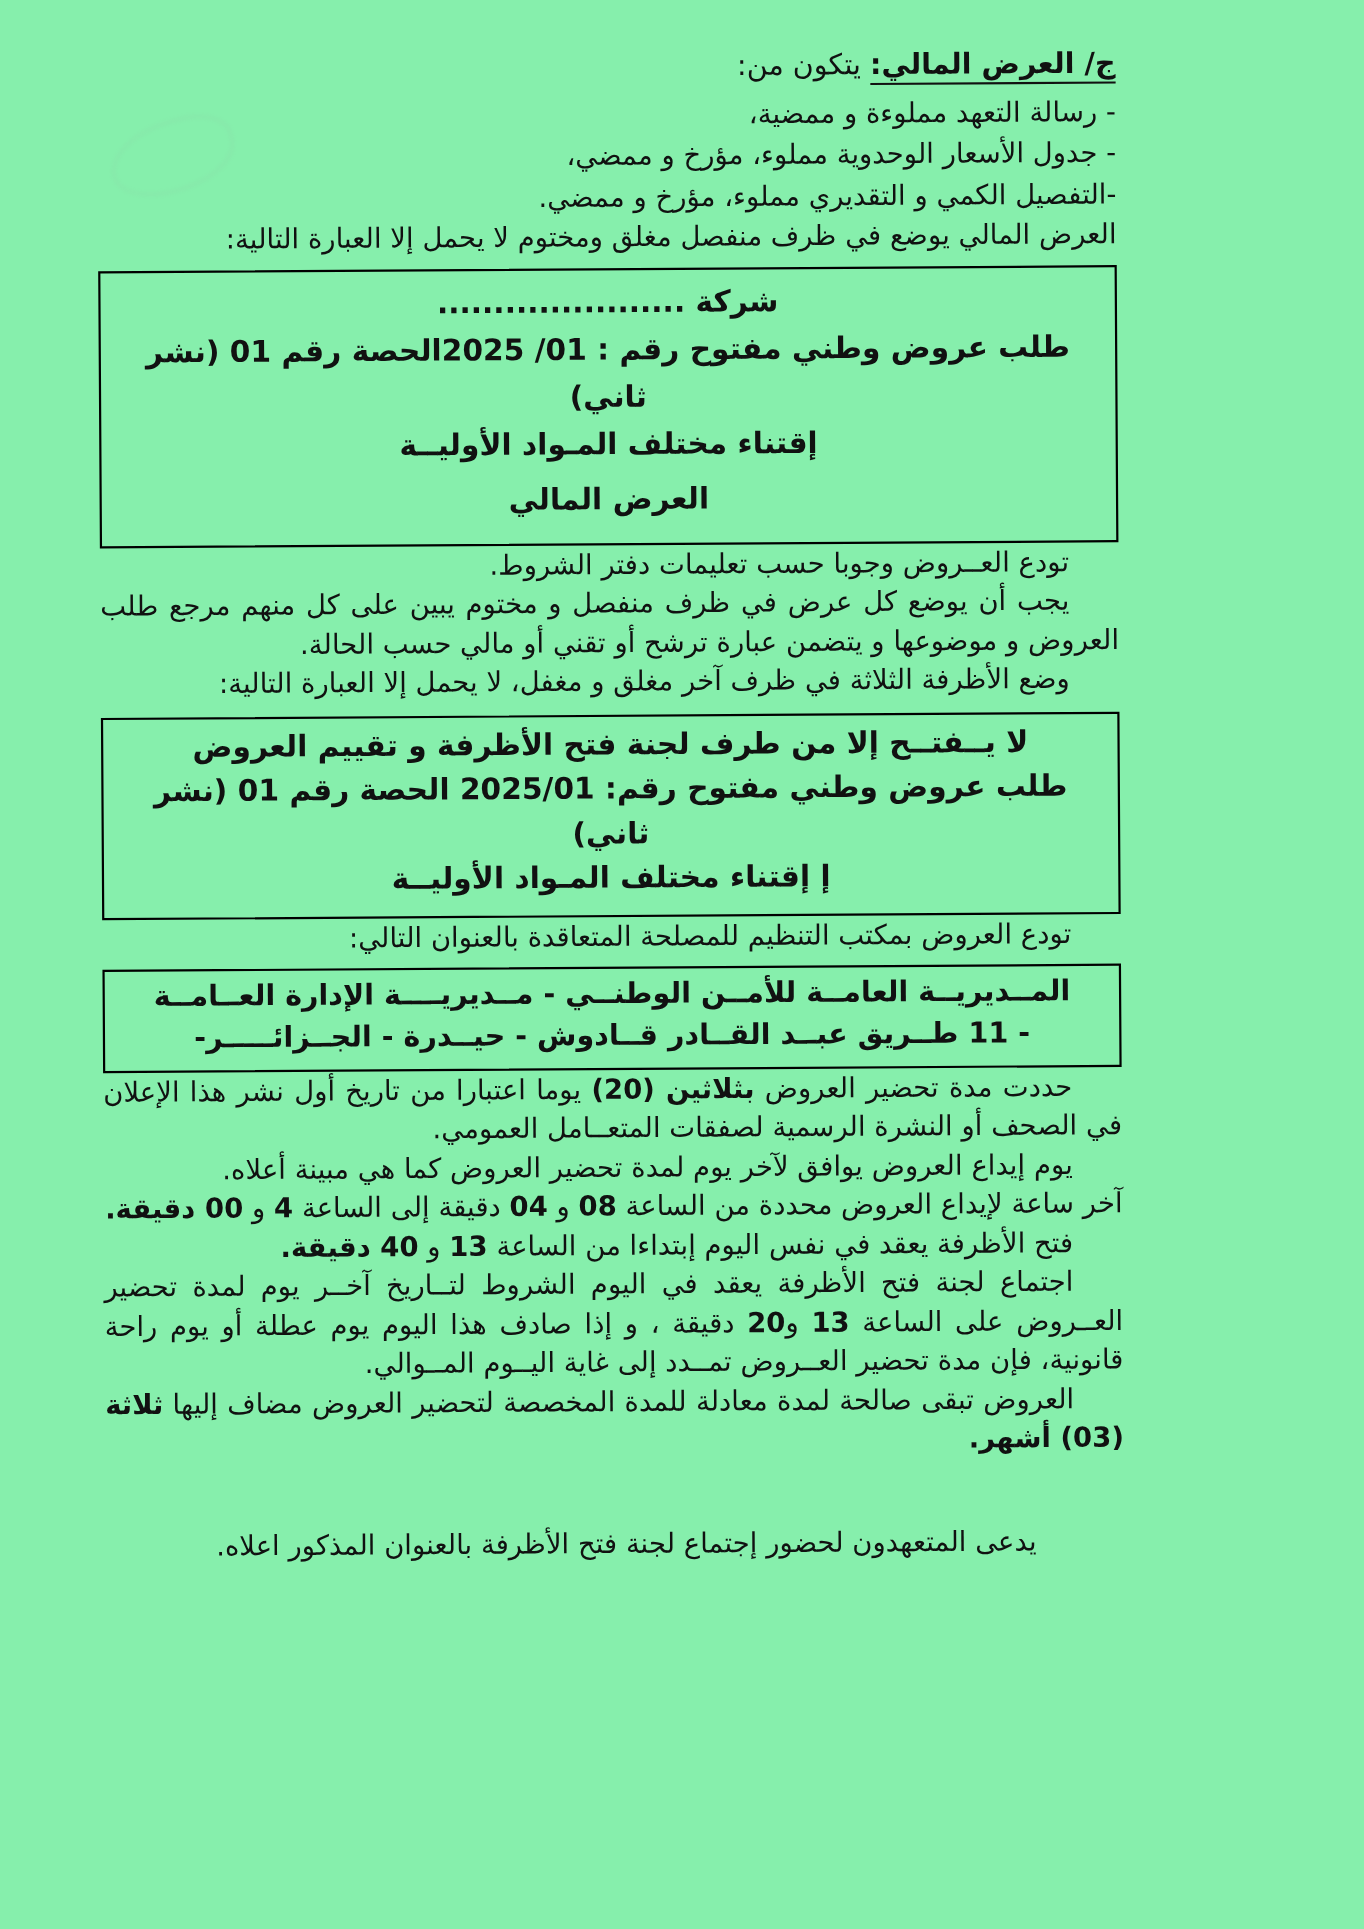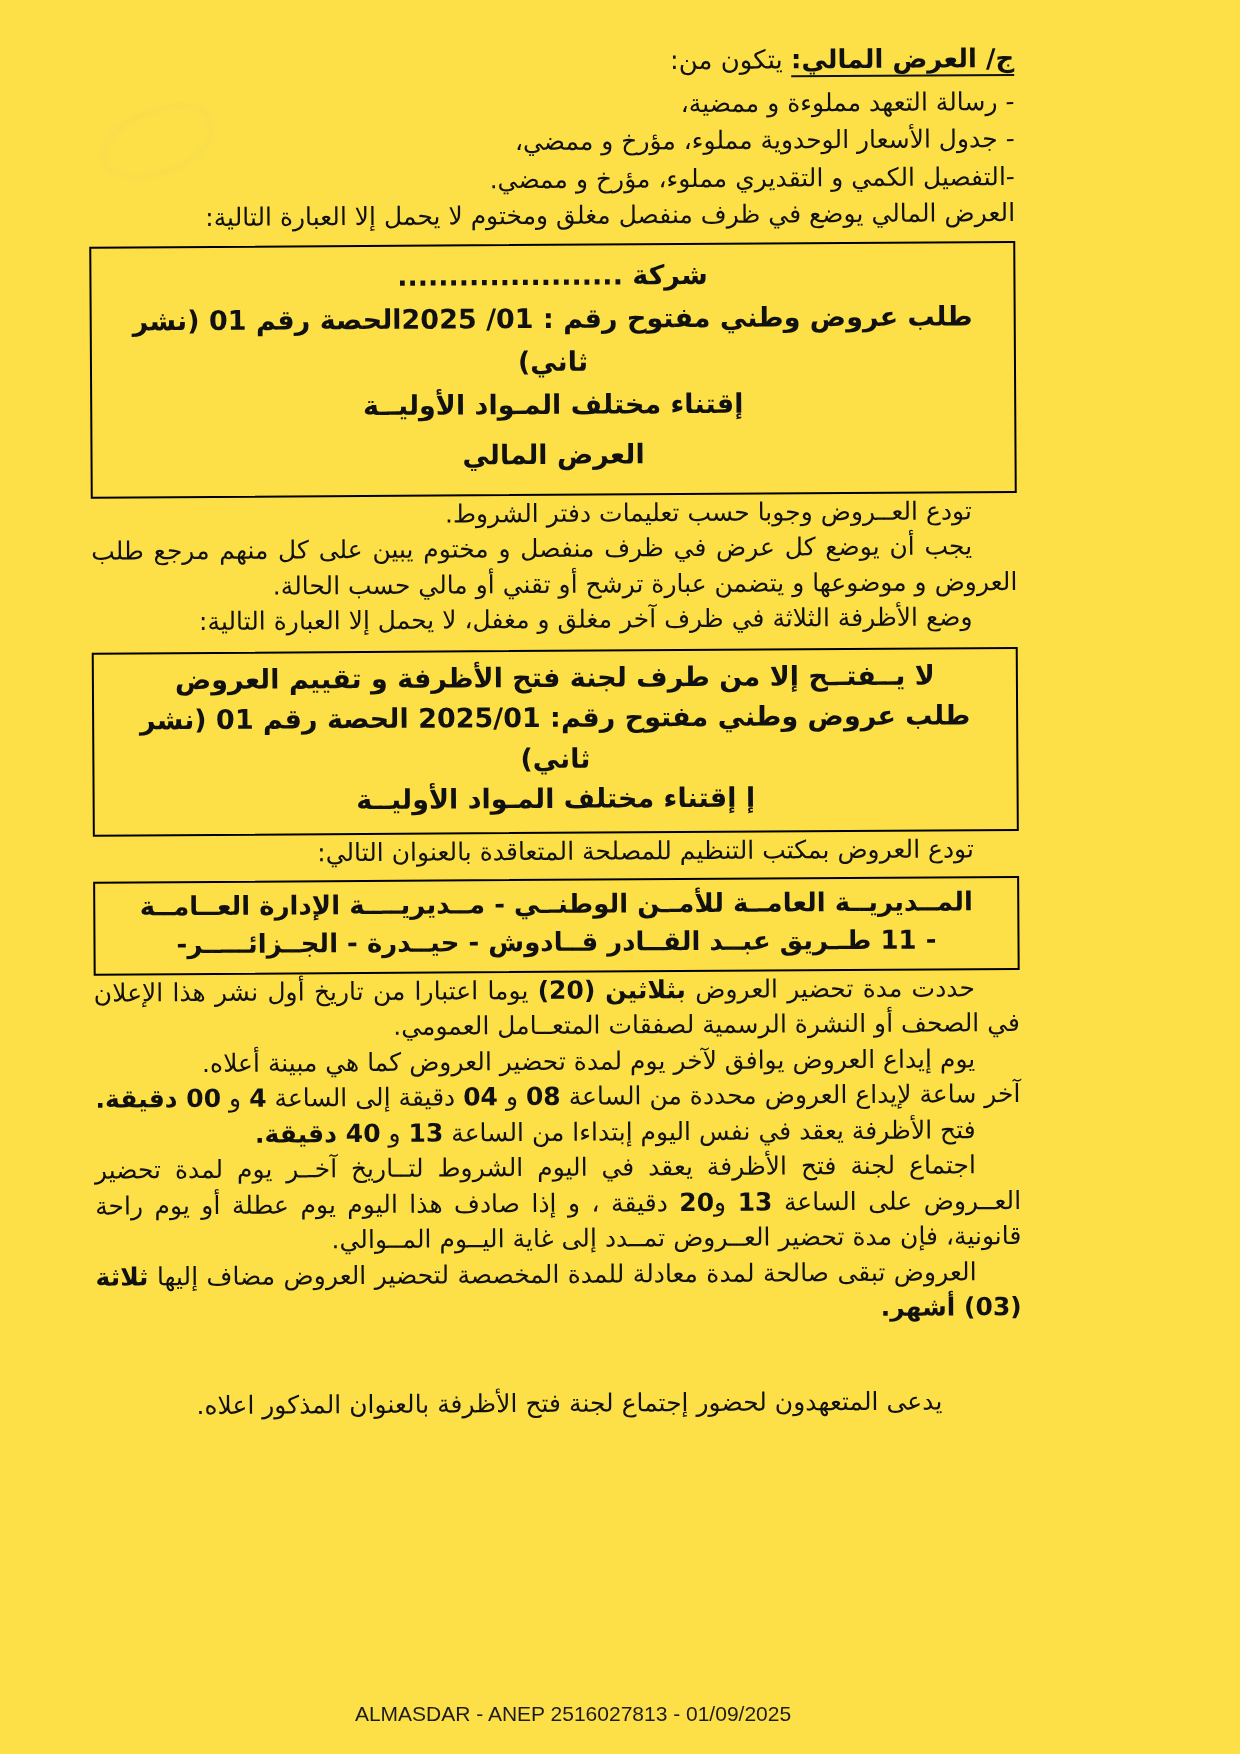--- a/index.html
+++ b/index.html
@@ -4,21 +4,21 @@
 <style>
   html, body {
     margin: 0;
     padding: 0;
     background: #ffffff;
   }
   .page {
     position: relative;
     width: 1240px;
     height: 1754px;
-    background: #fde047;
+    background: #86efac;
     overflow: hidden;
     font-family: "DejaVu Sans", sans-serif;
     color: #111111;
   }
   .scan-smudge {
     position: absolute;
     left: 100px;
     top: 110px;
     width: 110px;
     height: 60px;
@@ -152,15 +152,14 @@
     <p class="body-para indent m-top-md"><span>فتح الأظرفة يعقد في نفس اليوم إبتداءا من الساعة </span><b>13</b><span> و </span><b>40 دقيقة.</b></p>
 
     <p class="body-para indent"><span>اجتماع لجنة فتح الأظرفة يعقد في اليوم الشروط لتــاريخ آخــر يوم لمدة تحضير العــروض على الساعة </span><b>13</b><span> و</span><b>20</b><span> دقيقة ، و إذا صادف هذا اليوم يوم عطلة أو يوم راحة قانونية، فإن مدة تحضير العــروض تمــدد إلى غاية  اليــوم المــوالي.</span></p>
 
     <p class="body-para indent m-top-md"><span>العروض تبقى صالحة لمدة معادلة للمدة المخصصة لتحضير العروض مضاف إليها </span><b>ثلاثة (03) أشهر.</b></p>
 
     <p class="body-para indent m-top-lg" style="margin-top:58px; text-indent:80px;">يدعى المتعهدون لحضور إجتماع لجنة فتح الأظرفة بالعنوان المذكور اعلاه.</p>
 
   </div>
 
-  <div class="footer">ALMASDAR - ANEP 2516027813 - 01/09/2025</div>
 
 </div>
 
 </body></html>

